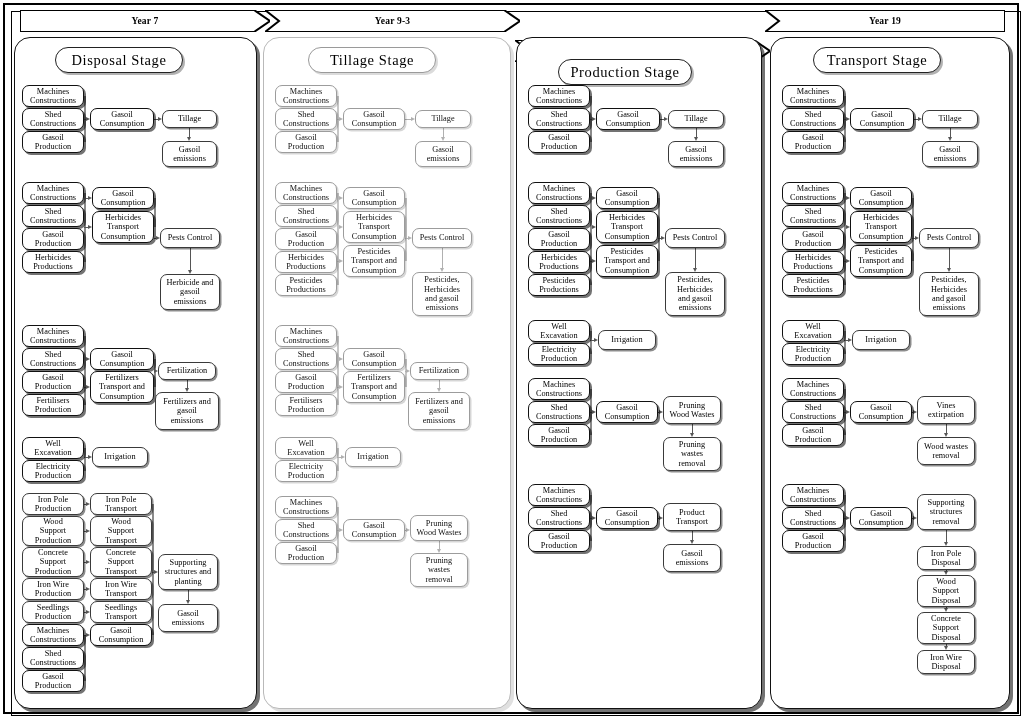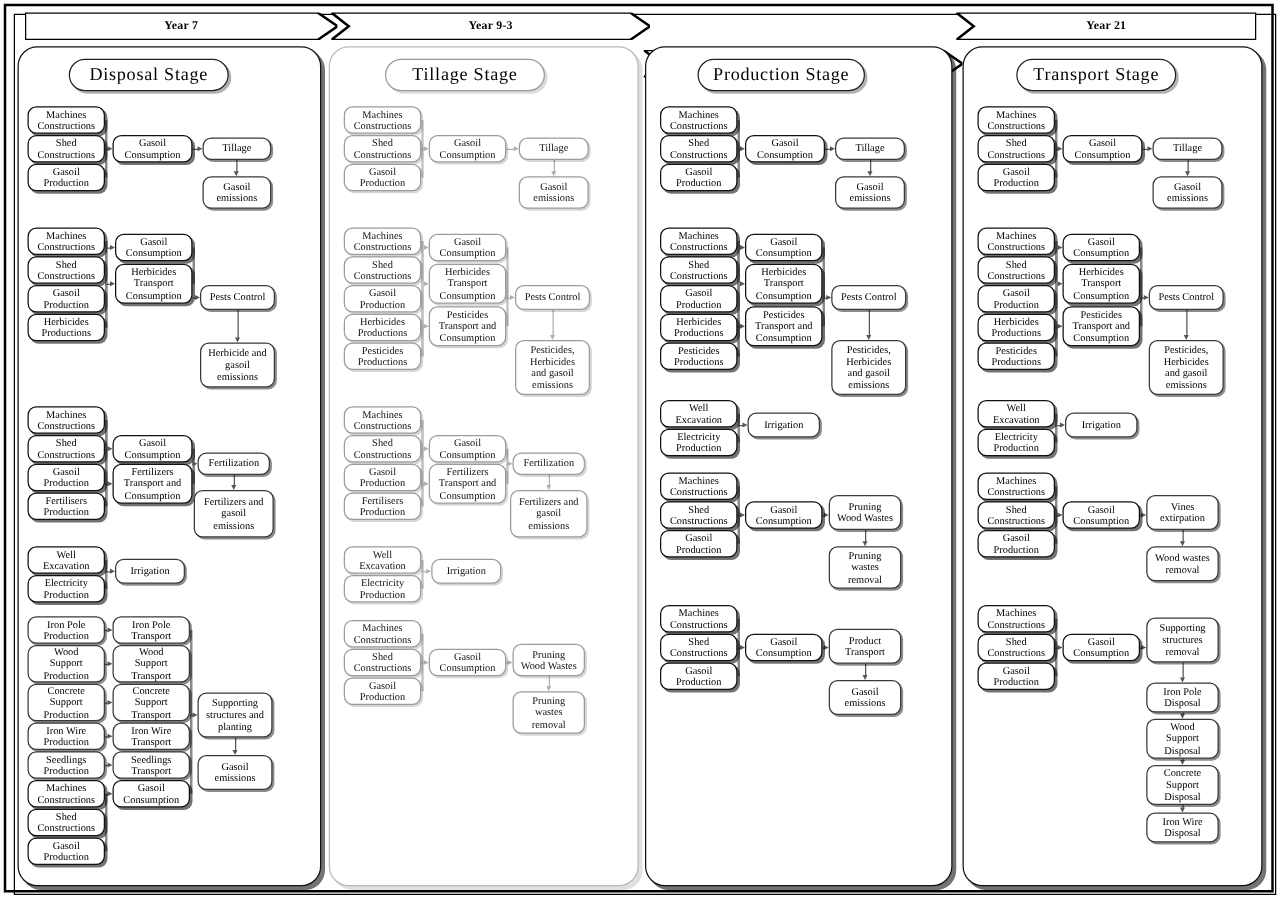--- a/index.html
+++ b/index.html
@@ -75,21 +75,21 @@
       <div class="year-banner" style="left: 515px; top: 16px; width: 255px; margin-top: 24px;">
         <svg class="arrow-svg" width="255" height="22">
           <polygon points="14,0 239,0 255,11 239,22 14,22 0,22 14,11 0,0" fill="#ffffff" stroke="#000000" stroke-width="2"></polygon>
         </svg>
         <div class="year-label">Year 4-25</div>
       </div>
       <div class="year-banner" style="left: 765px; top: 10px; width: 240px;">
         <svg class="arrow-svg" width="240" height="22">
           <polygon points="14,0 240,0 240,22 14,22 0,22 14,11 0,0" fill="#ffffff" stroke="#000000" stroke-width="2"></polygon>
         </svg>
-        <div class="year-label">Year 21</div>
+        <div class="year-label">Year 19</div>
       </div>
     </div>
   <div id="columns-layer">
       <div class="stage-col" style="left: 14px; top: 37px; width: 243px; height: 672px;"></div>
       <div class="stage-title" style="left: 55px; top: 47px; width: 128px;">Disposal Stage</div>
       <div class="conn v" style="left: 84px; top: 96px; height: 46px; background: rgb(138, 138, 138); width: 2px;"></div>
       <div class="conn h" style="left: 84px; top: 119px; width: 3px;"></div>
       <div class="arrowhead right" style="left: 86px; top: 117px;"></div>
       <div class="conn h" style="left: 154px; top: 119px; width: 5px;"></div>
       <div class="arrowhead right" style="left: 158px; top: 117px;"></div>
@@ -250,21 +250,21 @@
       <div class="arrowhead right faint" style="left: 406px; top: 528px;"></div>
       <div class="conn v faint" style="left: 439px; top: 541px; height: 9px;"></div>
       <div class="arrowhead down faint" style="left: 437px; top: 549px;"></div>
       <div class="node faint" style="left: 275px; top: 496px; width: 62px; height: 22px;">Machines<br>Constructions</div>
       <div class="node faint" style="left: 275px; top: 519px; width: 62px; height: 22px;">Shed<br>Constructions</div>
       <div class="node faint" style="left: 275px; top: 542px; width: 62px; height: 22px;">Gasoil<br>Production</div>
       <div class="node faint" style="left: 343px; top: 519px; width: 62px; height: 22px;">Gasoil<br>Consumption</div>
       <div class="node faint" style="left: 410px; top: 515px; width: 58px; height: 26px;">Pruning<br>Wood Wastes</div>
       <div class="node faint" style="left: 410px; top: 553px; width: 58px; height: 34px;">Pruning<br>wastes<br>removal</div>
       <div class="stage-col" style="left: 516px; top: 37px; width: 246px; height: 672px;"></div>
-      <div class="stage-title" style="left: 558px; top: 47px; width: 134px;">Production  Stage</div>
+      <div class="stage-title" style="left: 558px; top: 59px; width: 134px;">Production  Stage</div>
       <div class="conn v" style="left: 590px; top: 96px; height: 46px; background: rgb(138, 138, 138); width: 2px;"></div>
       <div class="conn h" style="left: 590px; top: 119px; width: 3px;"></div>
       <div class="arrowhead right" style="left: 592px; top: 117px;"></div>
       <div class="conn h" style="left: 660px; top: 119px; width: 5px;"></div>
       <div class="arrowhead right" style="left: 664px; top: 117px;"></div>
       <div class="conn v" style="left: 696px; top: 128px; height: 10px;"></div>
       <div class="arrowhead down" style="left: 694px; top: 137px;"></div>
       <div class="node bold" style="left: 528px; top: 85px; width: 62px; height: 22px;">Machines<br>Constructions</div>
       <div class="node bold" style="left: 528px; top: 108px; width: 62px; height: 22px;">Shed<br>Constructions</div>
       <div class="node bold" style="left: 528px; top: 131px; width: 62px; height: 22px;">Gasoil<br>Production</div>

